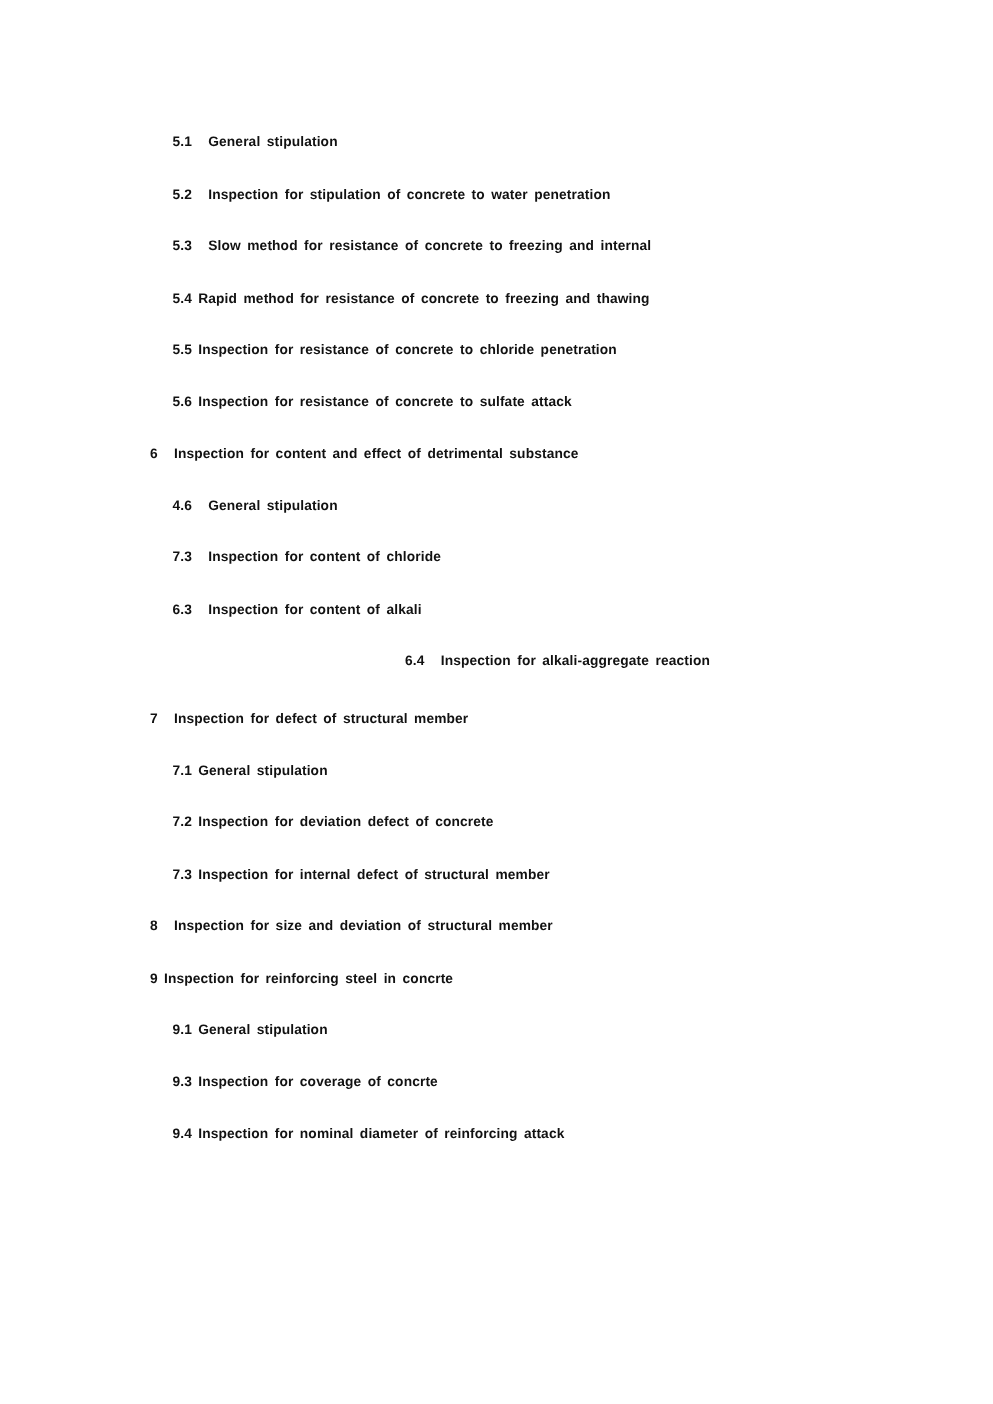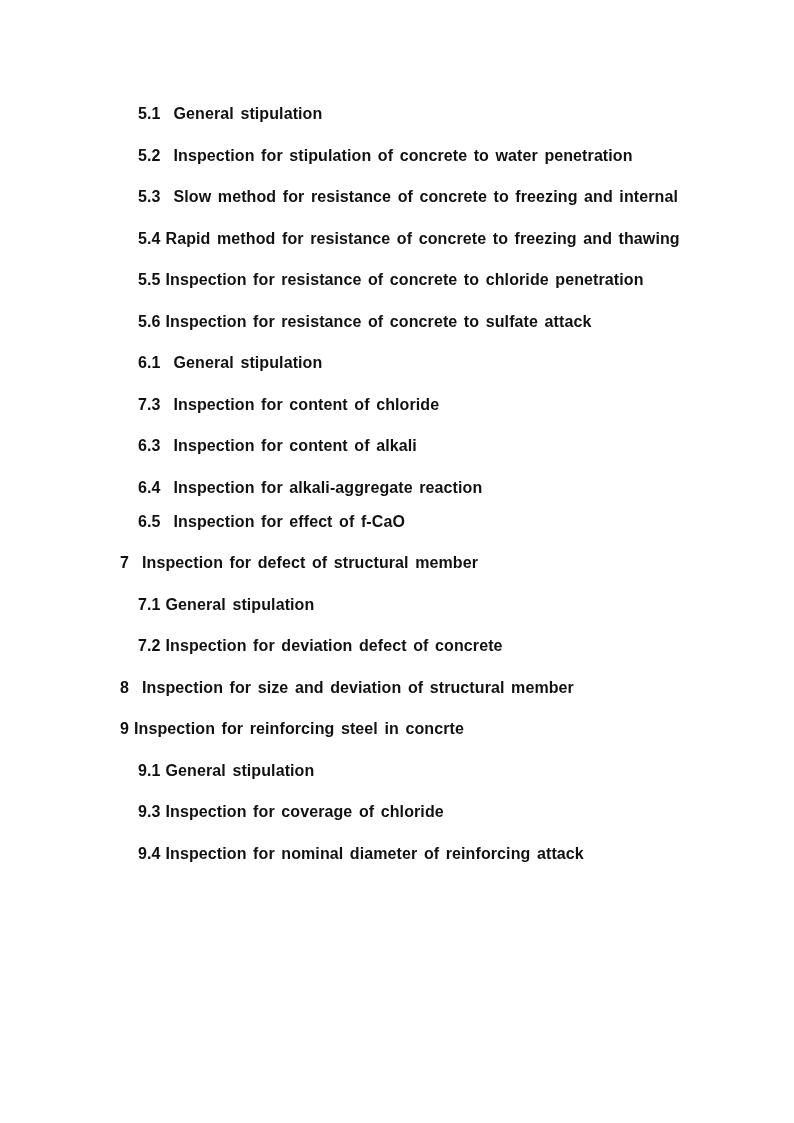--- a/index.html
+++ b/index.html
@@ -18,35 +18,36 @@
   .toc-list {
     position: absolute;
     top: 103px;
     left: 120px;
     right: 40px;
   }
   .toc-row {
     display: block;
     line-height: 22px;
     margin-bottom: 19.5px;
-    font-size: 16px;
+    font-size: 11px;
     font-weight: bold;
     color: #111111;
     letter-spacing: 0.1px;
     word-spacing: 2px;
     white-space: nowrap;
   }
   .toc-row.level-2 {
     padding-left: 18px;
   }
   .toc-row.level-1 {
     padding-left: 0px;
   }
   .toc-row.tight {
-    margin-bottom: 12px;
+    margin-bottom: 24px;
+    text-align: center;
   }
   .toc-num {
     display: inline-block;
   }
   .toc-row.gap-wide .toc-num { margin-right: 13px; }
   .toc-row.gap-narrow .toc-num { margin-right: 5px; text-align: center; }
   .toc-text {
     display: inline;
   }
 </style>
@@ -67,53 +68,56 @@
     </div>
       <div class="toc-row level-2 gap-narrow">
       <span class="toc-num">5.4</span><span class="toc-text">Rapid method for resistance of concrete to freezing and thawing</span>
     </div>
       <div class="toc-row level-2 gap-narrow">
       <span class="toc-num">5.5</span><span class="toc-text">Inspection for resistance of concrete to chloride penetration</span>
     </div>
       <div class="toc-row level-2 gap-narrow">
       <span class="toc-num">5.6</span><span class="toc-text">Inspection for resistance of concrete to sulfate attack</span>
     </div>
+      <div class="toc-row level-1 gap-wide">
+      <span class="toc-num">6</span><span class="toc-text">Inspection for content and effect of detrimental substance</span>
+    </div>
       <div class="toc-row level-2 gap-wide">
-      <span class="toc-num">6.1</span><span class="toc-text">General stipulation</span>
+      <span class="toc-num">4.6</span><span class="toc-text">General stipulation</span>
     </div>
       <div class="toc-row level-2 gap-wide">
       <span class="toc-num">7.3</span><span class="toc-text">Inspection for content of chloride</span>
     </div>
       <div class="toc-row level-2 gap-wide">
       <span class="toc-num">6.3</span><span class="toc-text">Inspection for content of alkali</span>
     </div>
       <div class="toc-row level-2 gap-wide tight">
       <span class="toc-num">6.4</span><span class="toc-text">Inspection for alkali-aggregate reaction</span>
     </div>
-      <div class="toc-row level-2 gap-wide">
-      <span class="toc-num">6.5</span><span class="toc-text">Inspection for effect of f-CaO</span>
-    </div>
       <div class="toc-row level-1 gap-wide">
       <span class="toc-num">7</span><span class="toc-text">Inspection for defect of structural member</span>
     </div>
       <div class="toc-row level-2 gap-narrow">
       <span class="toc-num">7.1</span><span class="toc-text">General stipulation</span>
     </div>
       <div class="toc-row level-2 gap-narrow">
       <span class="toc-num">7.2</span><span class="toc-text">Inspection for deviation defect of concrete</span>
+    </div>
+      <div class="toc-row level-2 gap-narrow">
+      <span class="toc-num">7.3</span><span class="toc-text">Inspection for internal defect of structural member</span>
     </div>
       <div class="toc-row level-1 gap-wide">
       <span class="toc-num">8</span><span class="toc-text">Inspection for size and deviation of structural member</span>
     </div>
       <div class="toc-row level-1 gap-narrow">
       <span class="toc-num">9</span><span class="toc-text">Inspection for reinforcing steel in concrte</span>
     </div>
       <div class="toc-row level-2 gap-narrow">
       <span class="toc-num">9.1</span><span class="toc-text">General stipulation</span>
     </div>
       <div class="toc-row level-2 gap-narrow">
-      <span class="toc-num">9.3</span><span class="toc-text">Inspection for coverage of chloride</span>
+      <span class="toc-num">9.3</span><span class="toc-text">Inspection for coverage of concrte</span>
     </div>
       <div class="toc-row level-2 gap-narrow">
       <span class="toc-num">9.4</span><span class="toc-text">Inspection for nominal diameter of reinforcing attack</span>
     </div>
     </div>
 </div>
 
 </body></html>

